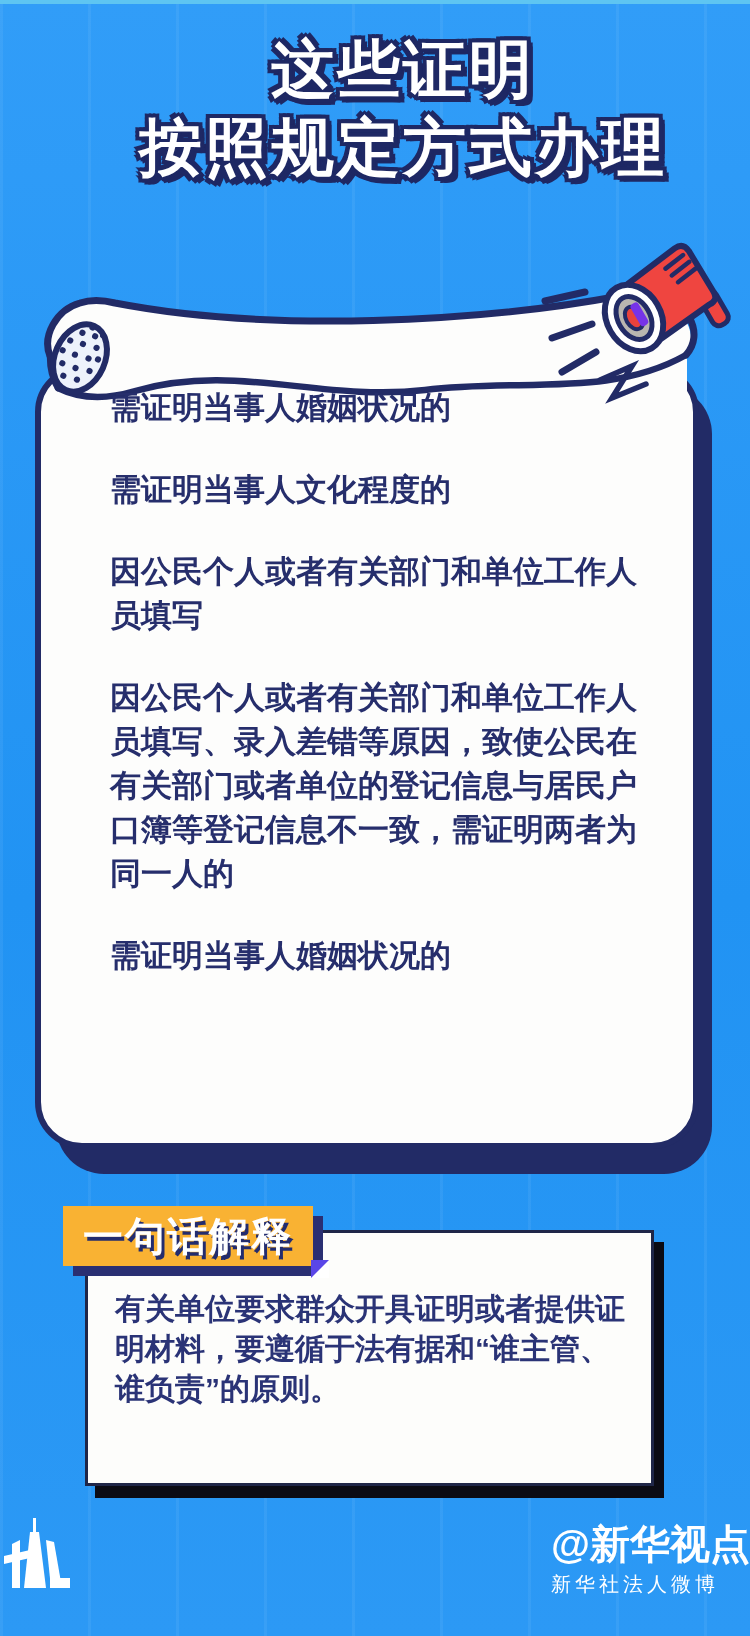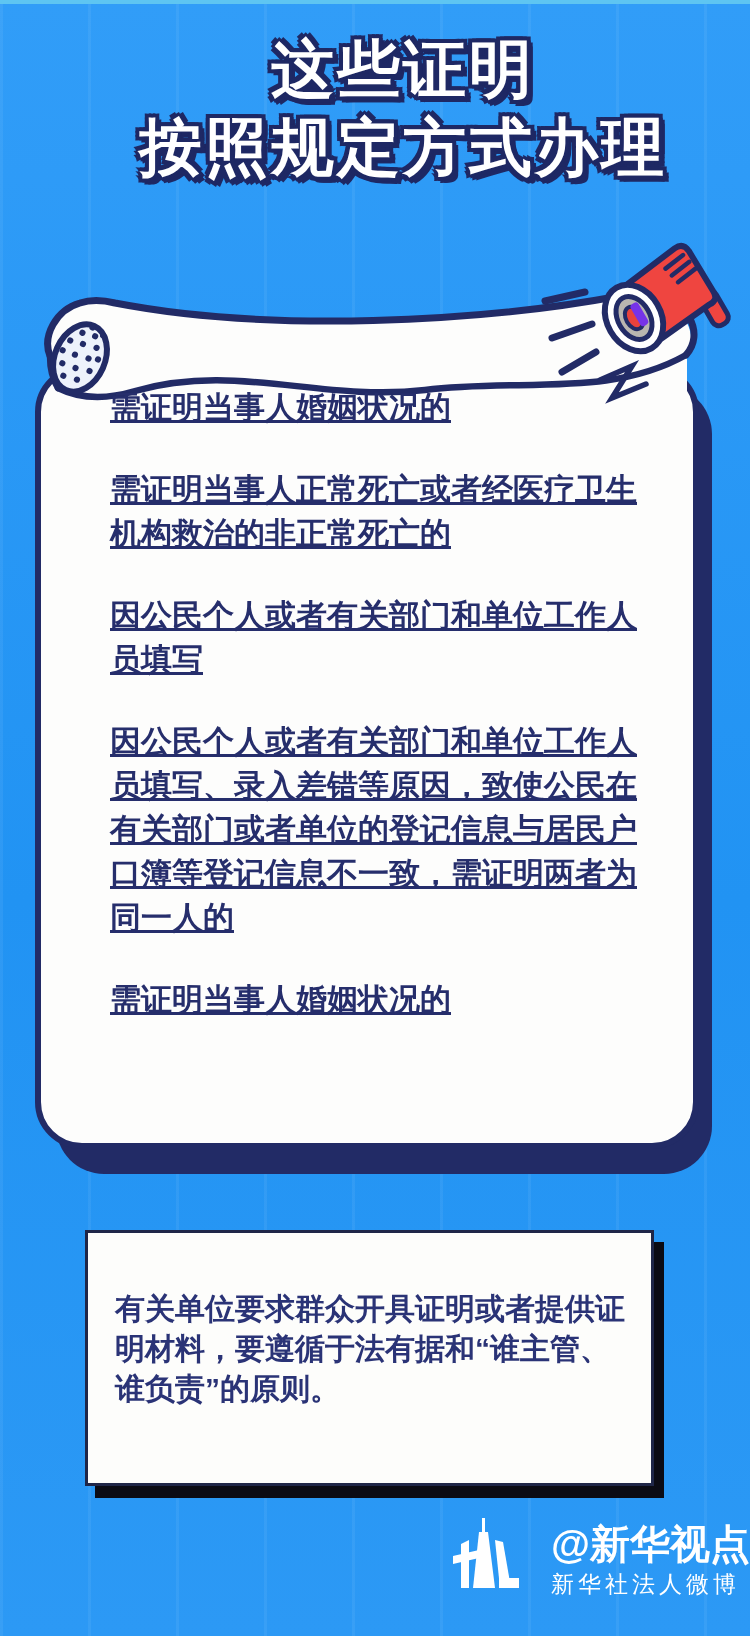--- a/index.html
+++ b/index.html
@@ -21,43 +21,43 @@
       -4px  0   0 #1e2864, 4px  0   0 #1e2864,
       -4px  4px 0 #1e2864, 0  4px 0 #1e2864, 4px 4px 0 #1e2864,
        6px  6px 0 #1e2864, 6px 2px 0 #1e2864, 2px 6px 0 #1e2864;}
 
   
   .scroll-art{position:absolute;left:0;top:0;width:750px;height:1636px;}
 
   
   .cert-list{position:absolute;left:110px;top:386px;width:545px;}
   .cert-list .item{font-size:31px;line-height:44px;font-weight:bold;
-                   color:#262e6c;margin:0 0 38px 0;text-decoration:underline;}
+                   color:#262e6c;margin:0 0 38px 0;}
 
   
   .explain-badge{position:absolute;left:63px;top:1206px;width:250px;height:60px;
      background:#f9b233;box-shadow:10px 10px 0 0 #2a2f72;
      display:flex;align-items:center;justify-content:center;}
   .explain-badge .badge-text{font-size:40px;font-weight:bold;color:#ffffff;
      letter-spacing:2px;text-shadow:3px 4px 0 #232c6e;}
   .explain-badge .fold{position:absolute;right:-16px;bottom:-12px;width:0;height:0;
      border-top:18px solid #ffffff;border-left:18px solid #5a46e8;
      transform:rotate(90deg);}
   .explain-box{position:absolute;left:85px;top:1230px;width:569px;height:256px;
      background:#fdfdfb;border:3px solid #1f2648;box-shadow:10px 12px 0 0 #0b0b14;
      box-sizing:border-box;}
   .explain-box .txt{margin:56px 24px 0 27px;font-size:30px;line-height:40px;
      font-weight:bold;color:#2a3376;}
 
   
   .footer{position:absolute;left:0;top:1518px;width:750px;display:flex;
-          align-items:center;justify-content:flex-end;gap:32px;color:#ffffff;}
+          align-items:center;justify-content:space-between;gap:32px;color:#ffffff;}
   .footer .texts{display:flex;flex-direction:column;}
   .footer .handle{font-size:40px;font-weight:bold;line-height:46px;}
-  .footer .subtitle{font-size:23px;letter-spacing:4px;line-height:30px;margin-top:2px;}
+  .footer .subtitle{font-size:20px;letter-spacing:4px;line-height:30px;margin-top:2px;}
 </style>
 </head>
 <body>
 
 <div class="poster">
   <div class="top-edge"></div>
 
   <div class="title">
     <div class="line">这些证明</div>
     <div class="line">按照规定方式办理</div>
@@ -119,30 +119,34 @@
     <g stroke="#222b66" stroke-width="7" stroke-linecap="round" fill="none">
       <line x1="545" y1="301" x2="585" y2="292"></line>
       <line x1="552" y1="338" x2="592" y2="324"></line>
       <line x1="562" y1="372" x2="596" y2="352"></line>
       <path d="M 600 380 L 632 366 L 612 398 L 646 384" stroke-width="5.5"></path>
     </g>
   </svg>
 
   <div class="cert-list">
     <p class="item">需证明当事人婚姻状况的</p>
-    <p class="item">需证明当事人正常死亡或者经医疗卫生机构救治的非正常死亡的</p>
+    <p class="item">需证明当事人文化程度的</p>
     <p class="item">因公民个人或者有关部门和单位工作人员填写</p>
     <p class="item">因公民个人或者有关部门和单位工作人员填写、录入差错等原因，致使公民在有关部门或者单位的登记信息与居民户口簿等登记信息不一致，需证明两者为同一人的</p>
     <p class="item">需证明当事人婚姻状况的</p>
   </div>
 
   <div class="explain-box">
     <div class="txt">有关单位要求群众开具证明或者提供证明材料，要遵循于法有据和“谁主管、谁负责”的原则。</div>
   </div>
 
+  <div class="explain-badge">
+    <span class="badge-text">一句话解释</span>
+    <span class="fold"></span>
+  </div>
 
   <div class="footer">
     <svg width="70" height="84" viewBox="0 0 70 84">
       <g fill="#ffffff">
         <rect x="33" y="0" width="3" height="18"></rect>
         <path d="M 30 14 L 39 14 L 46 70 L 24 70 Z"></path>
         <path d="M 12 26 L 20 22 L 20 70 L 12 70 Z"></path>
         <path d="M 4 38 L 30 32 L 30 40 L 4 46 Z"></path>
         <path d="M 46 22 L 54 24 L 62 70 L 51 70 Z"></path>
         <rect x="50" y="60" width="20" height="10"></rect>

